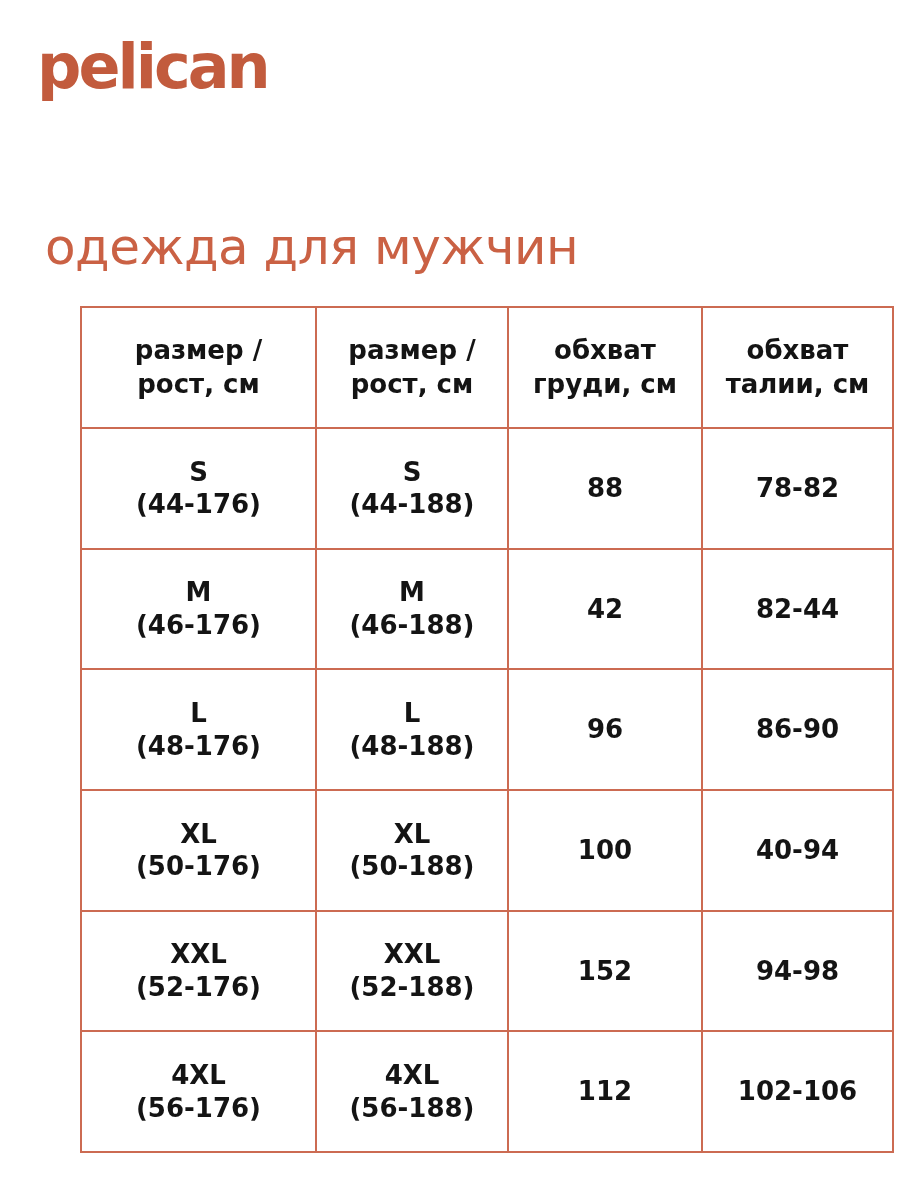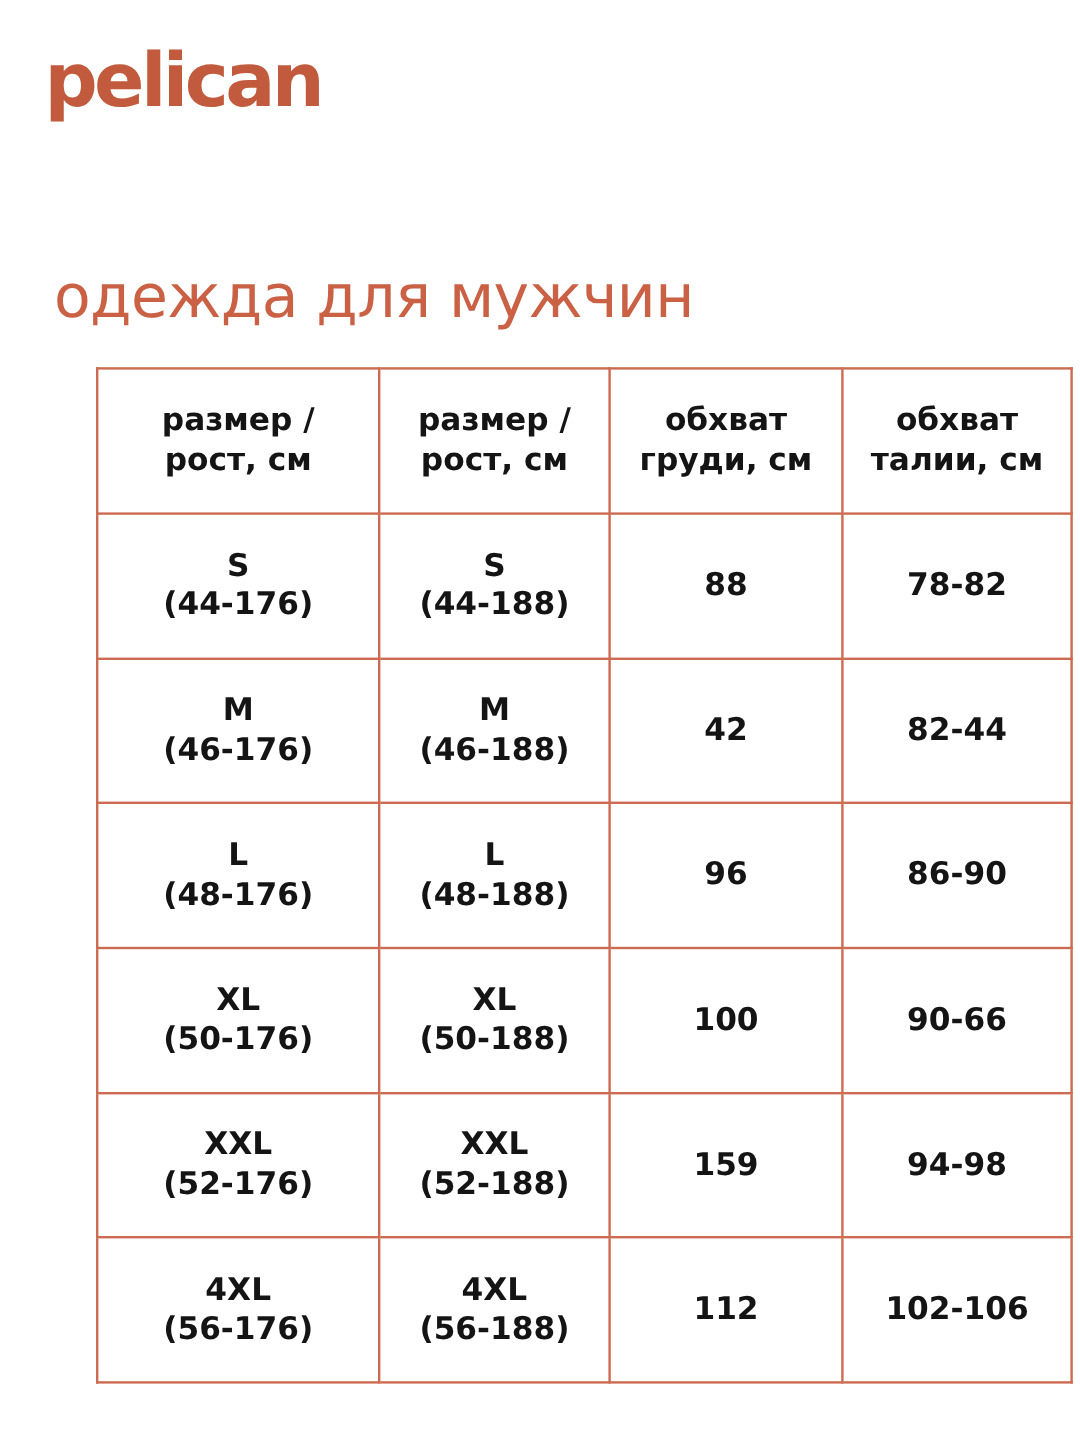--- a/index.html
+++ b/index.html
@@ -97,28 +97,28 @@
 (48-188)</td>
         <td>96</td>
         <td>86-90</td>
       </tr>
       <tr>
         <td>XL
 (50-176)</td>
         <td>XL
 (50-188)</td>
         <td>100</td>
-        <td>90-66</td>
+        <td>40-94</td>
       </tr>
       <tr>
         <td>XXL
 (52-176)</td>
         <td>XXL
 (52-188)</td>
-        <td>159</td>
+        <td>152</td>
         <td>94-98</td>
       </tr>
       <tr>
         <td>4XL
 (56-176)</td>
         <td>4XL
 (56-188)</td>
         <td>112</td>
         <td>102-106</td>
       </tr>

